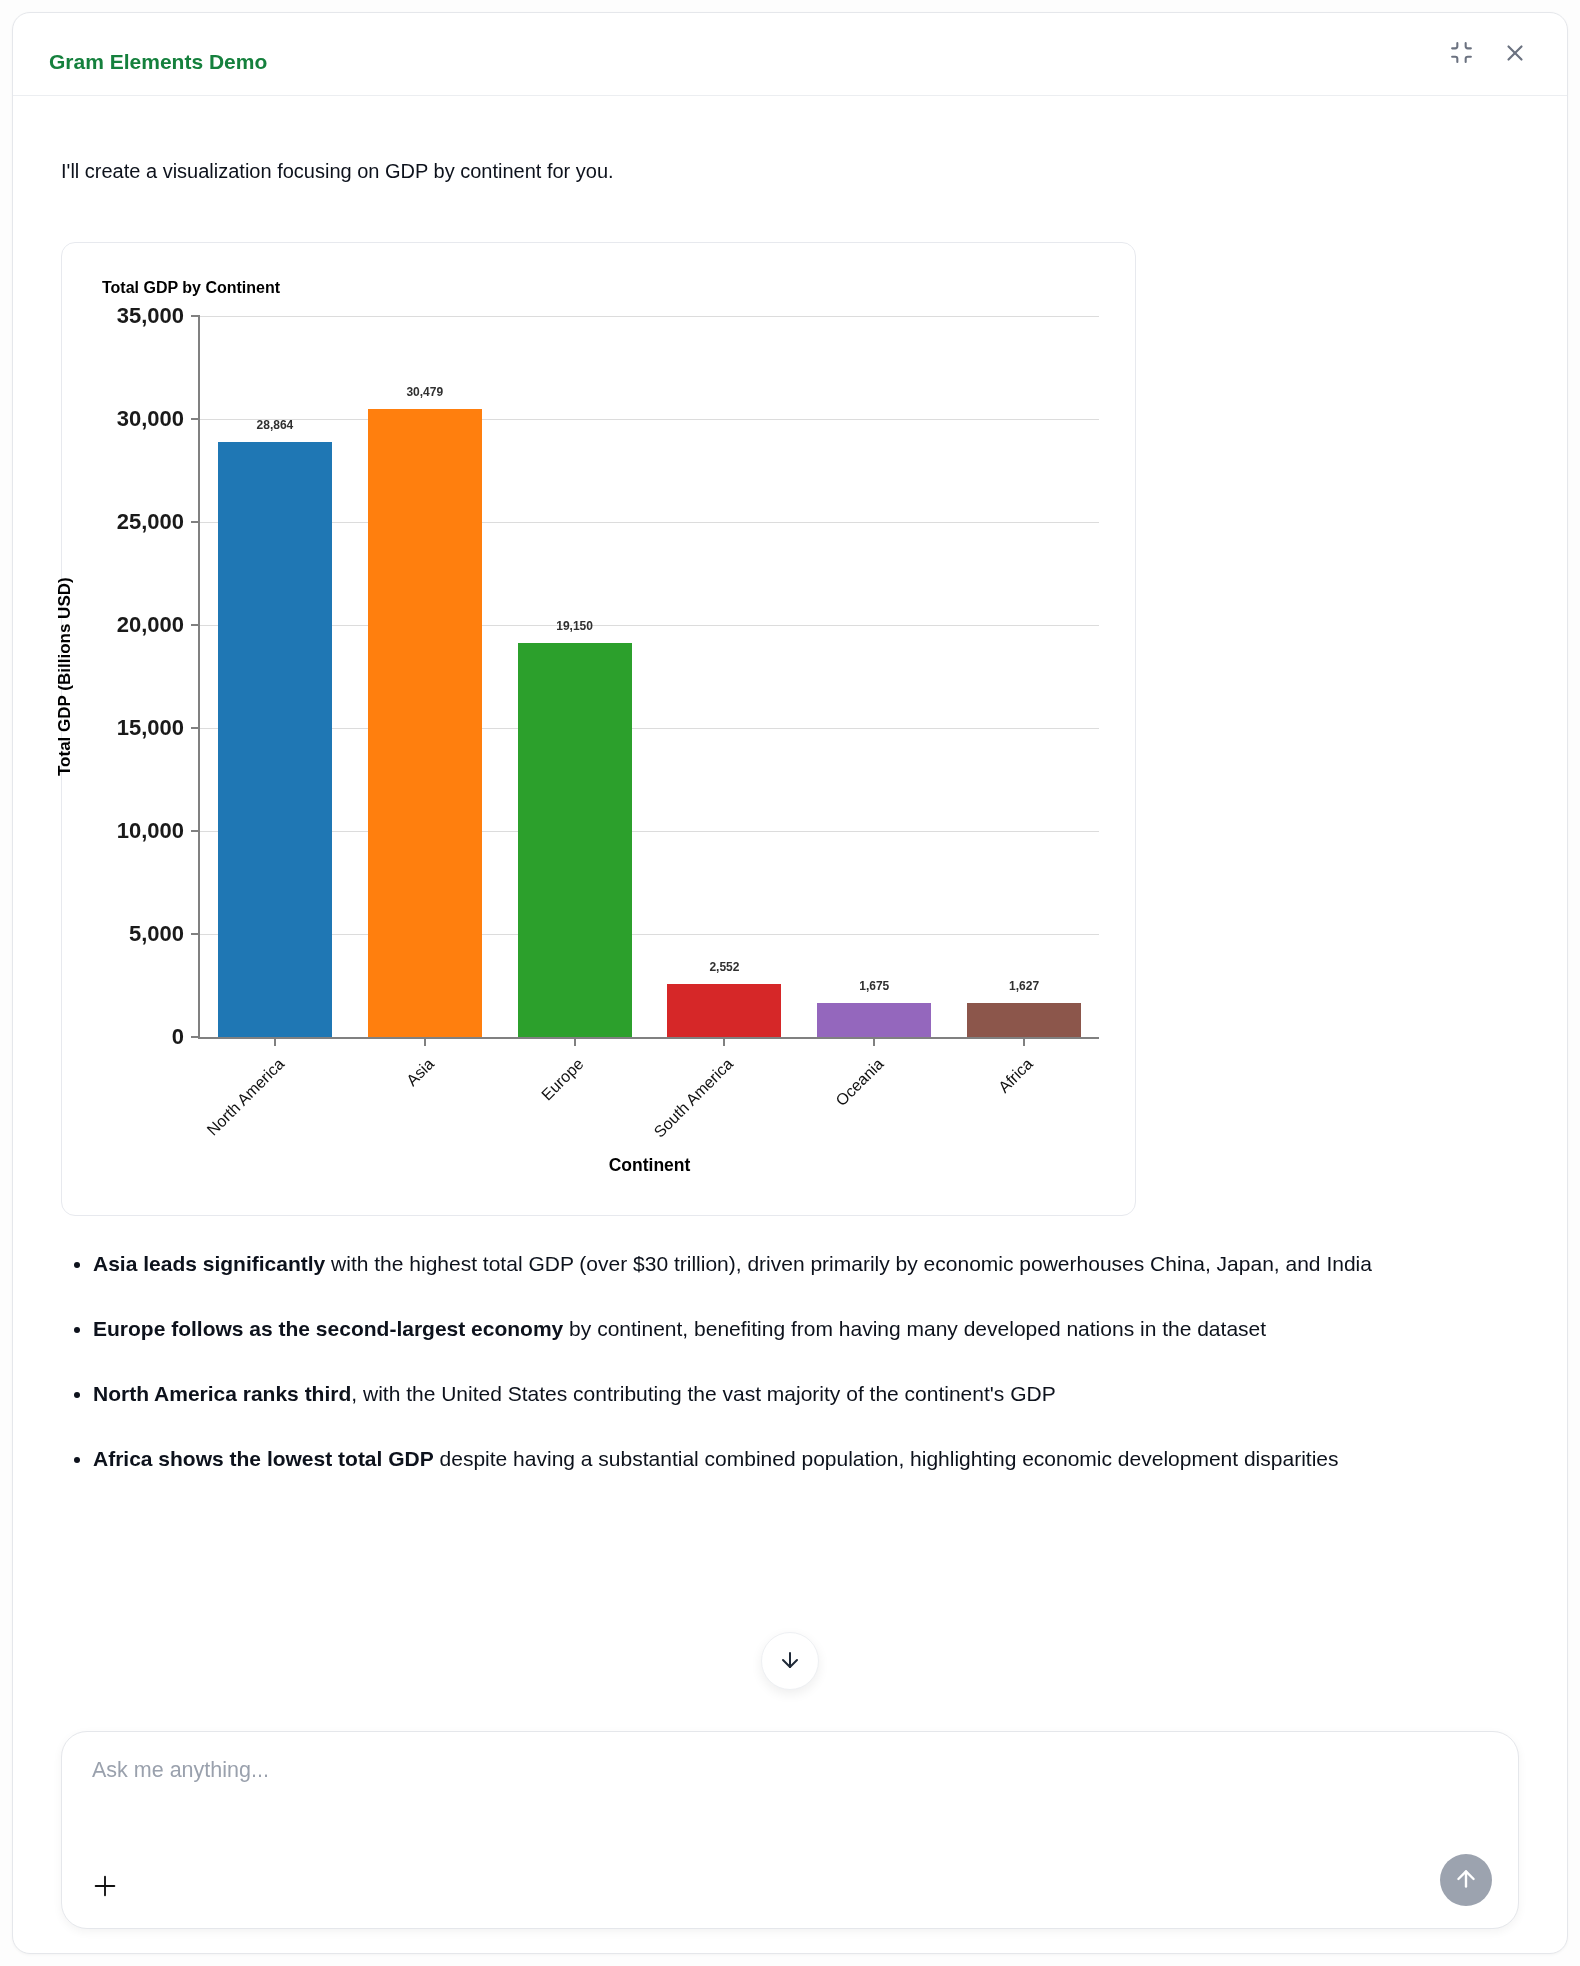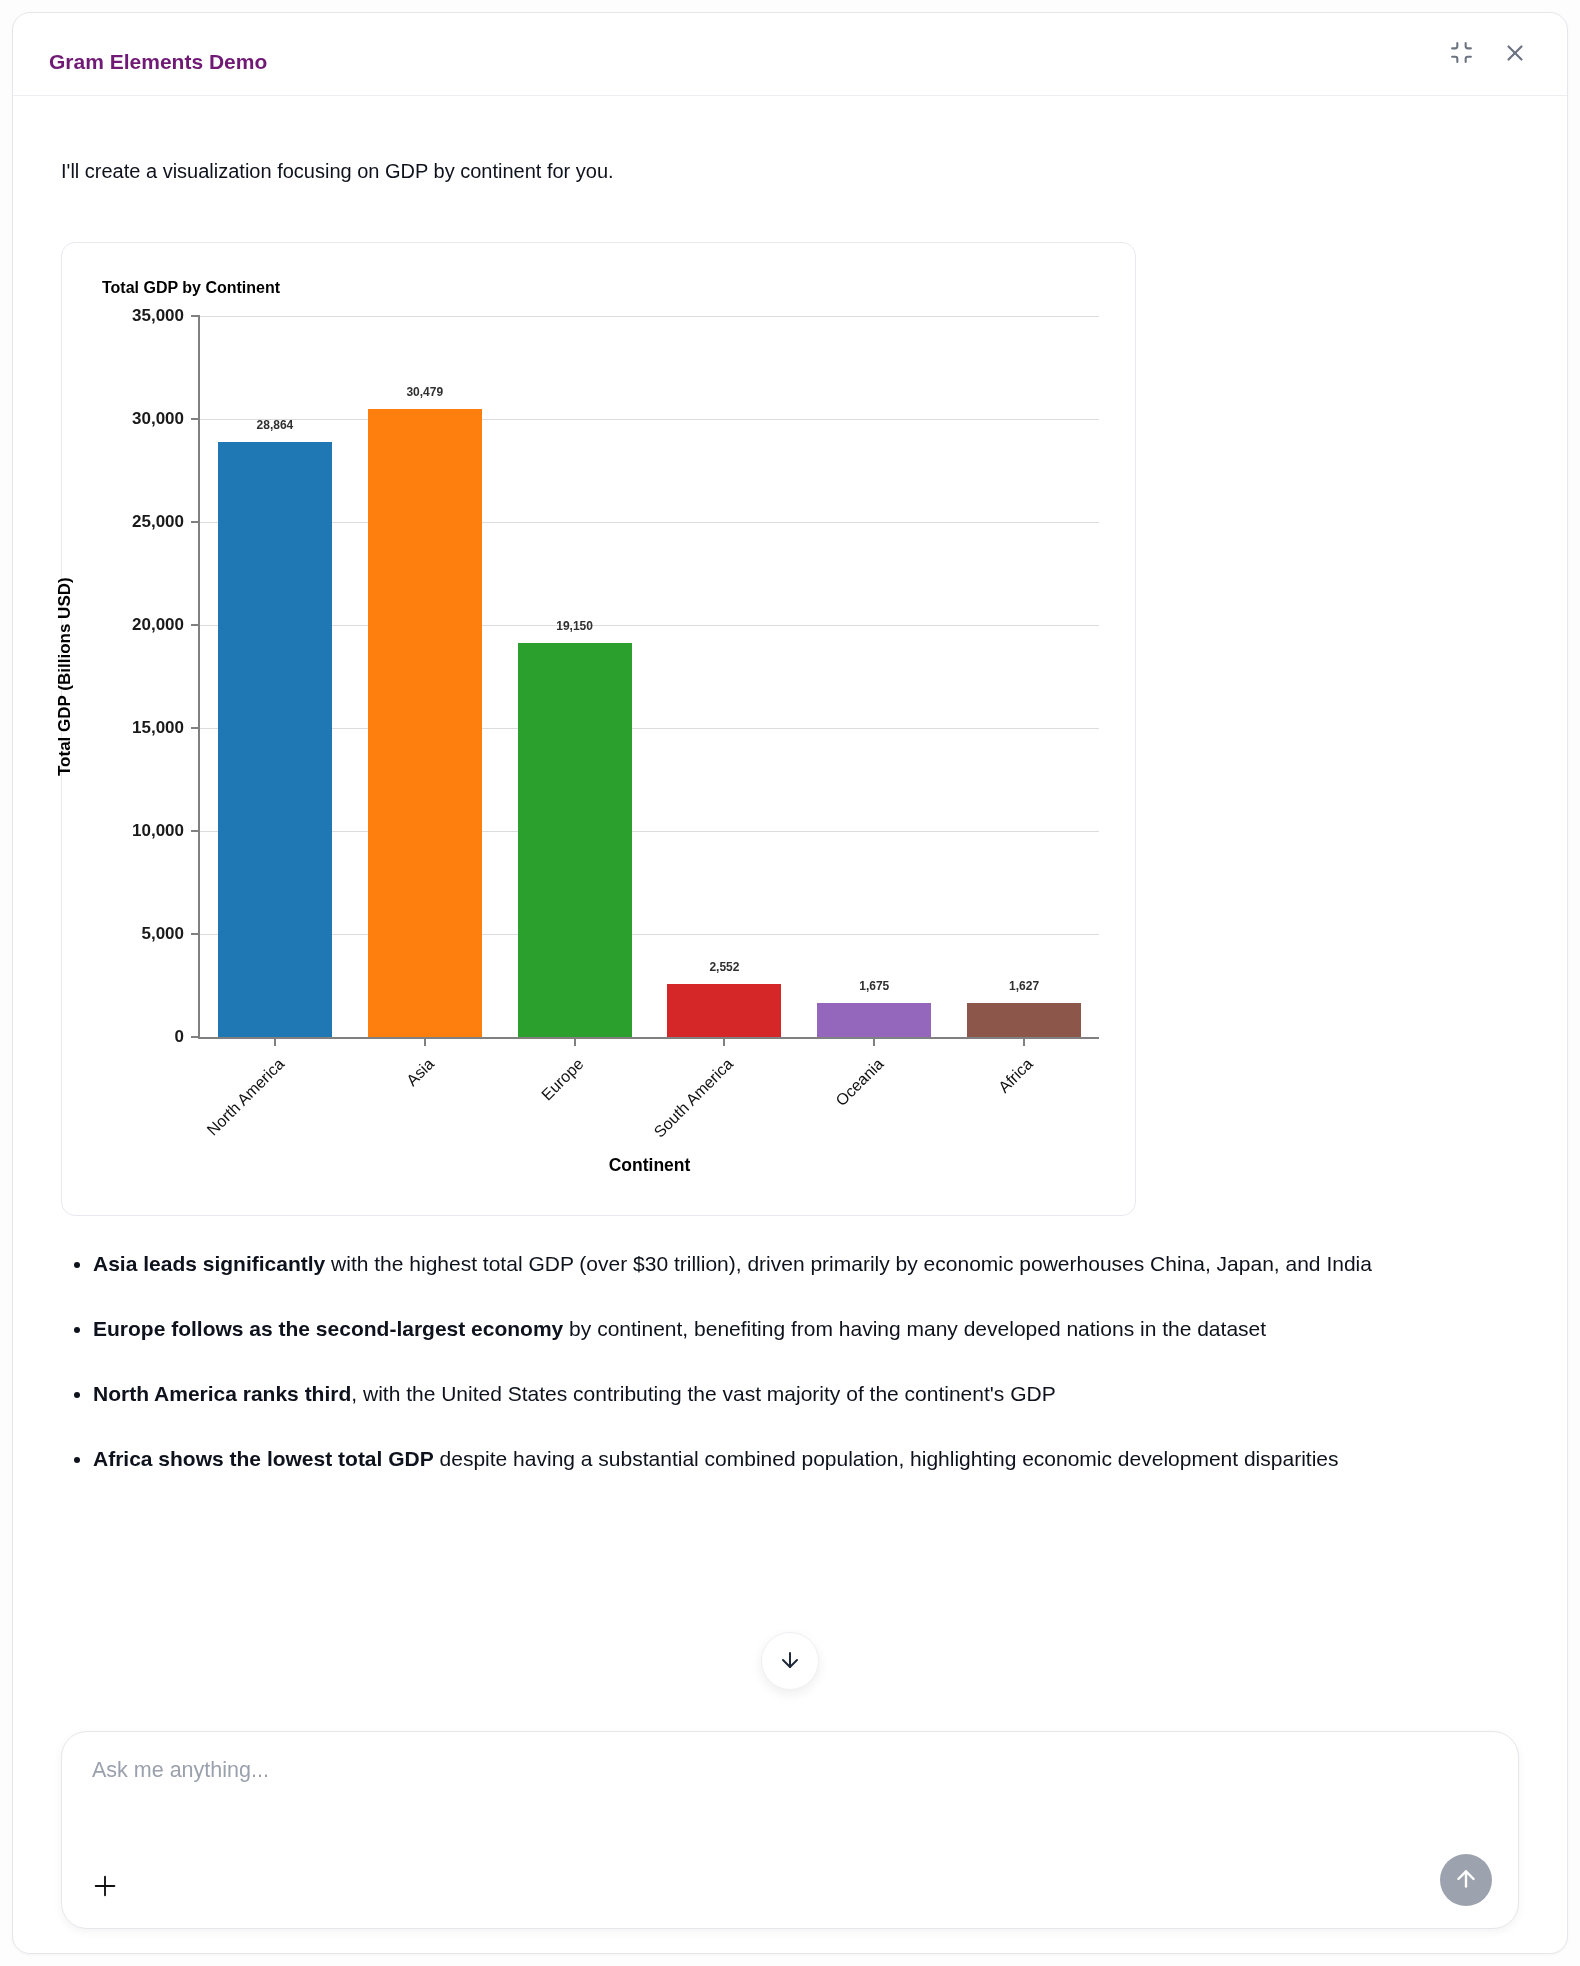--- a/index.html
+++ b/index.html
@@ -20,21 +20,21 @@
     box-shadow: 0 1px 3px rgba(0,0,0,.04);
     overflow: hidden;
   }
   
   .header {
     height: 83px;
     display: flex; align-items: center;
     padding: 0 38px 0 36px;
     border-bottom: 1px solid #eceef1;
   }
-  .header-title { font-size: 21px; font-weight: 600; color: #701a75; margin-top: 16px; }
+  .header-title { font-size: 21px; font-weight: 600; color: #15803d; margin-top: 16px; }
   .header-actions { margin-left: auto; display: flex; align-items: center; gap: 26px; }
   .icon-btn {
     background: none; border: none; padding: 0; cursor: pointer;
     width: 28px; height: 28px; display: flex; align-items: center; justify-content: center;
   }
   
   .chat {
     position: relative;
     height: 1618px;
     overflow: hidden;
@@ -57,21 +57,21 @@
     height: 723px;
     border-left: 2px solid #808080;
     border-bottom: 2px solid #808080;
   }
   .below-plot-spacer { height: 150px; }
   .gridline { position: absolute; left: 0; right: 0; height: 1px; background: #dcdcdc; }
   .ytick-mark { position: absolute; right: 100%; width: 9px; height: 2px; background: #808080; }
   .ytick-label {
     position: absolute; right: calc(100% + 16px);
     transform: translateY(-50%);
-    font-size: 17px; font-weight: 600; color: #1a1a1a; white-space: nowrap;
+    font-size: 22px; font-weight: 600; color: #1a1a1a; white-space: nowrap;
   }
   .y-axis-title {
     position: absolute; left: -146px; top: 0; height: 100%; width: 22px;
     display: flex; align-items: center; justify-content: center;
     writing-mode: vertical-rl; transform: rotate(180deg);
     font-size: 17px; font-weight: 700; color: #000; white-space: nowrap;
   }
   .bars { position: absolute; inset: 0; display: flex; }
   .bar-slot { flex: 1; position: relative; display: flex; align-items: flex-end; justify-content: center; }
   .bar { width: 76%; }

